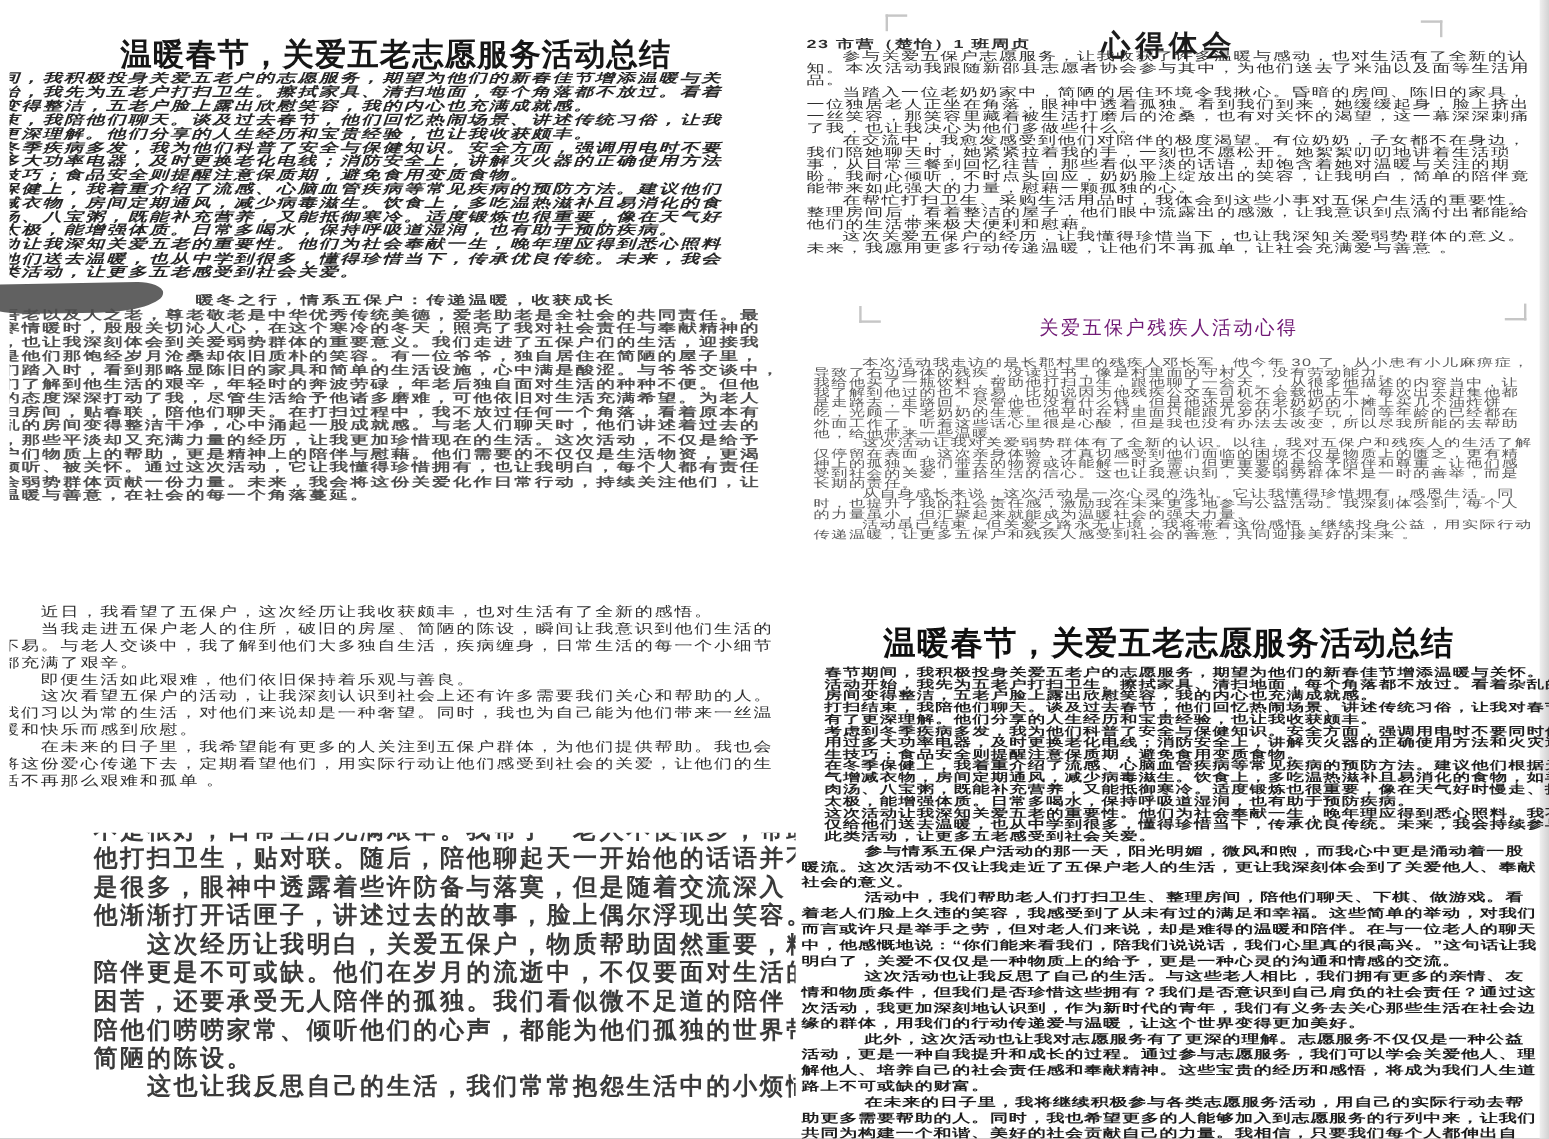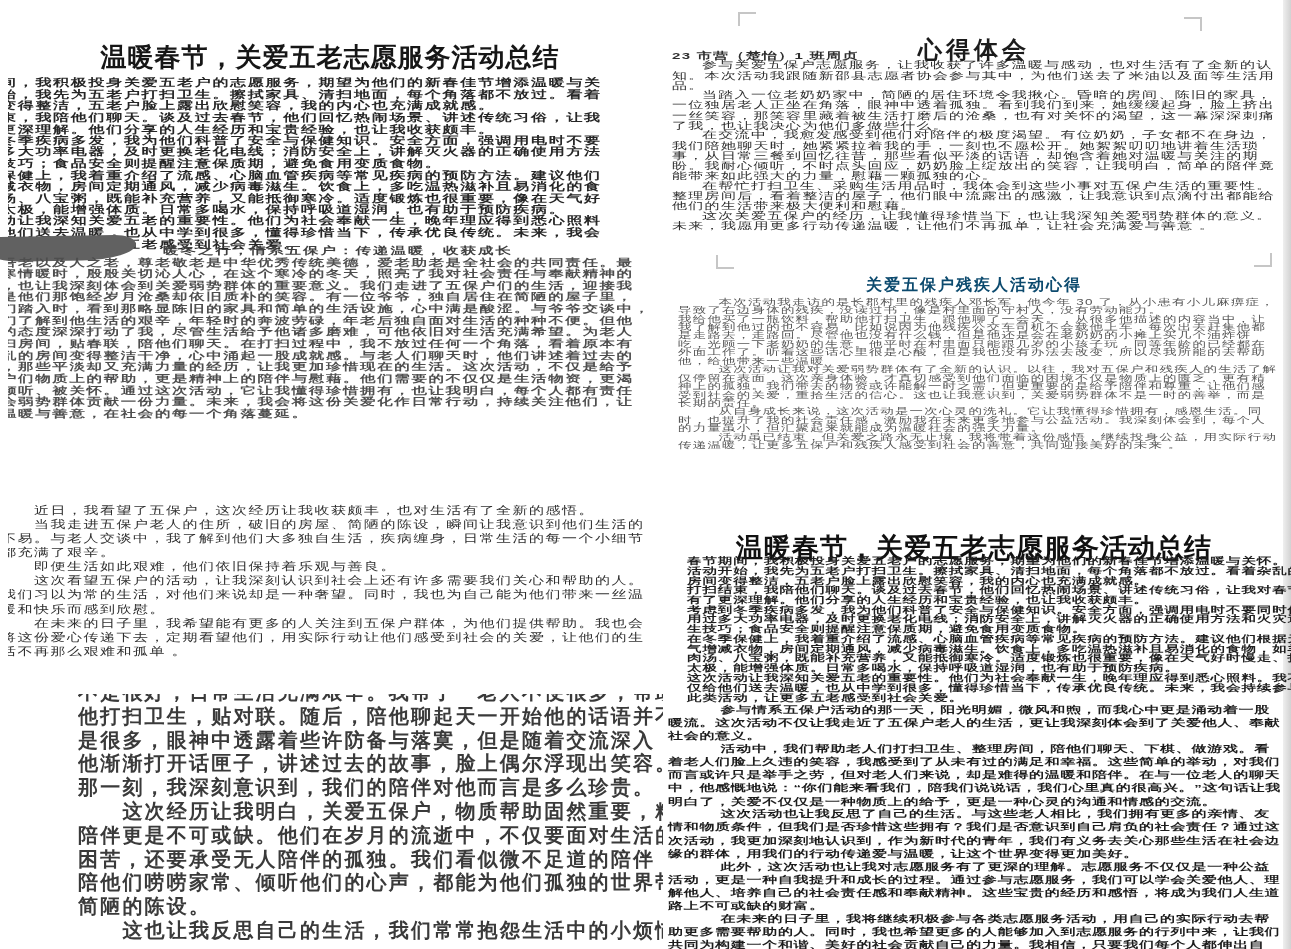--- a/index.html
+++ b/index.html
@@ -2,28 +2,28 @@
 <html><head>
 <meta charset="utf-8">
 <style>
   html,body{margin:0;padding:0;background:#888;}
   .canvas{
     position:relative;width:1291px;height:949px;margin:0 auto;
     background:#ffffff;overflow:hidden;
     font-family:"Liberation Sans",sans-serif;color:#222;
   }
   .abs{position:absolute;}
-  .ctr{text-align:center;margin-top:12px;}
+  .ctr{text-align:center;}
   .ln{white-space:nowrap;}
   p{margin:0;}
 
   
   .l1-title{left:10px;top:28px;width:640px;font-size:26px;font-weight:800;
     letter-spacing:1px;color:#161616;}
-  .l1-body{left:8px;top:77px;width:660px;overflow:hidden;}
+  .l1-body{left:8px;top:60px;width:660px;overflow:hidden;font-style:italic;}
   .l1-body .inner{transform:scale(1,0.67);transform-origin:top left;
     font-size:16px;line-height:17.2px;letter-spacing:1.7px;font-weight:700;
     color:#262626;margin-left:-8px;}
 
   .smudge{left:-22px;top:236px;width:158px;height:25px;background:#616161;
     border-radius:8% 22% 55% 48% / 30% 60% 100% 100%;transform:rotate(-1deg);}
 
   .l2-body{left:8px;top:245px;width:660px;overflow:hidden;}
   .l2-body .inner{transform:scale(1,0.66);transform-origin:top left;
     font-size:15.5px;line-height:17.6px;letter-spacing:1.6px;font-weight:700;
@@ -45,29 +45,29 @@
     background:linear-gradient(to right,#efefef,#d2d2d2);}
 
   .cm{position:absolute;width:16px;height:12px;border:0 solid #c6c6c6;}
   .cm.tl{border-top-width:2px;border-left-width:2px;}
   .cm.tr{border-top-width:2px;border-right-width:2px;}
   .cm.bl{border-bottom-width:2px;border-left-width:2px;}
   .cm.br{border-bottom-width:2px;border-right-width:2px;}
 
   .r1-title{left:665px;top:22px;width:618px;font-size:24px;font-weight:800;
     letter-spacing:4px;color:#1b1b1b;}
-  .r1-body{left:672px;top:50px;width:615px;}
+  .r1-body{left:672px;top:32px;width:615px;}
   .r1-body .inner{transform:scale(1,0.655);transform-origin:top left;
     font-size:15px;line-height:15.3px;letter-spacing:1.3px;font-weight:500;
     color:#2e2e2e;}
   .r1-body p{text-indent:2em;}
   .r1-body .byline{text-indent:0;font-weight:600;}
 
-  .r2-title{left:665px;top:263px;width:618px;font-size:16px;font-weight:700;
-    letter-spacing:2px;color:#0c4a6e;}
+  .r2-title{left:665px;top:263px;width:618px;font-size:16px;font-weight:400;
+    letter-spacing:2px;color:#701a75;}
   .r2-body{left:678px;top:284px;width:602px;margin-top:14px;}
   .r2-body .inner{transform:scale(1,0.66);transform-origin:top left;
     font-size:13.5px;line-height:12.8px;letter-spacing:1.2px;font-weight:400;
     color:#575757;}
   .r2-body p{text-indent:3em;}
   .r2-body p.noindent{text-indent:0;}
 
   .r3-title{left:663px;top:518px;width:622px;font-size:27px;font-weight:800;
     letter-spacing:1px;color:#101010;}
   .r3-body{left:668px;top:556px;width:616px;margin-left:19px;}
@@ -147,21 +147,20 @@
         </div>
     </div>
   </div>
 
   <div class="abs l4-body">
     <div class="inner">
         <div class="ln">不是很好，日常生活充满艰辛。我帮了　老人不便很多，帮助</div>
         <div class="ln">他打扫卫生，贴对联。随后，陪他聊起天一开始他的话语并不</div>
         <div class="ln">是很多，眼神中透露着些许防备与落寞，但是随着交流深入，</div>
         <div class="ln">他渐渐打开话匣子，讲述过去的故事，脸上偶尔浮现出笑容。</div>
-        <div class="ln">那一刻，我深刻意识到，我们的陪伴对他而言是多么珍贵。</div>
         <div class="ln">　　这次经历让我明白，关爱五保户，物质帮助固然重要，精神</div>
         <div class="ln">陪伴更是不可或缺。他们在岁月的流逝中，不仅要面对生活的</div>
         <div class="ln">困苦，还要承受无人陪伴的孤独。我们看似微不足道的陪伴，</div>
         <div class="ln">陪他们唠唠家常、倾听他们的心声，都能为他们孤独的世界带</div>
         <div class="ln">简陋的陈设。</div>
         <div class="ln">　　这也让我反思自己的生活，我们常常抱怨生活中的小烦恼</div>
       </div>
   </div>
 
   <div class="abs edge-shadow"></div>

